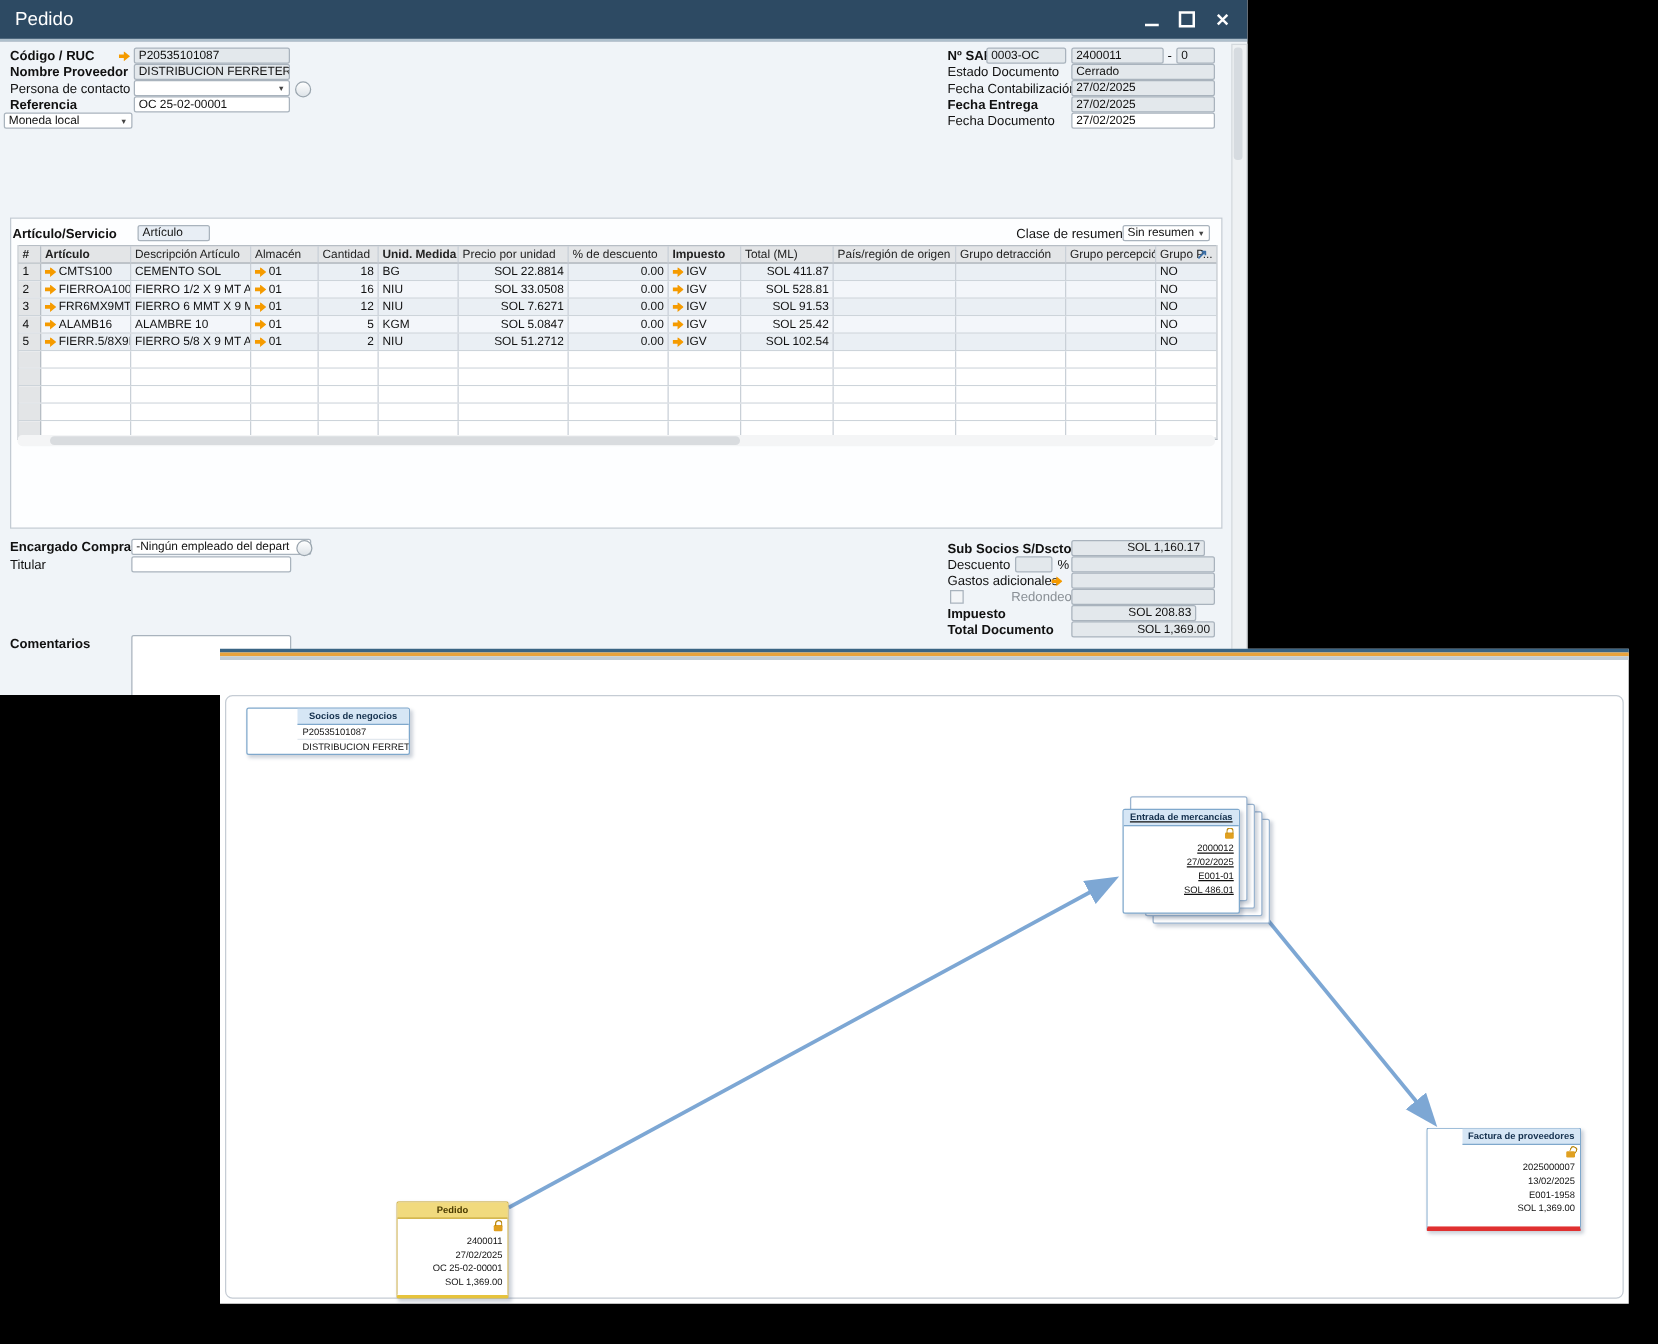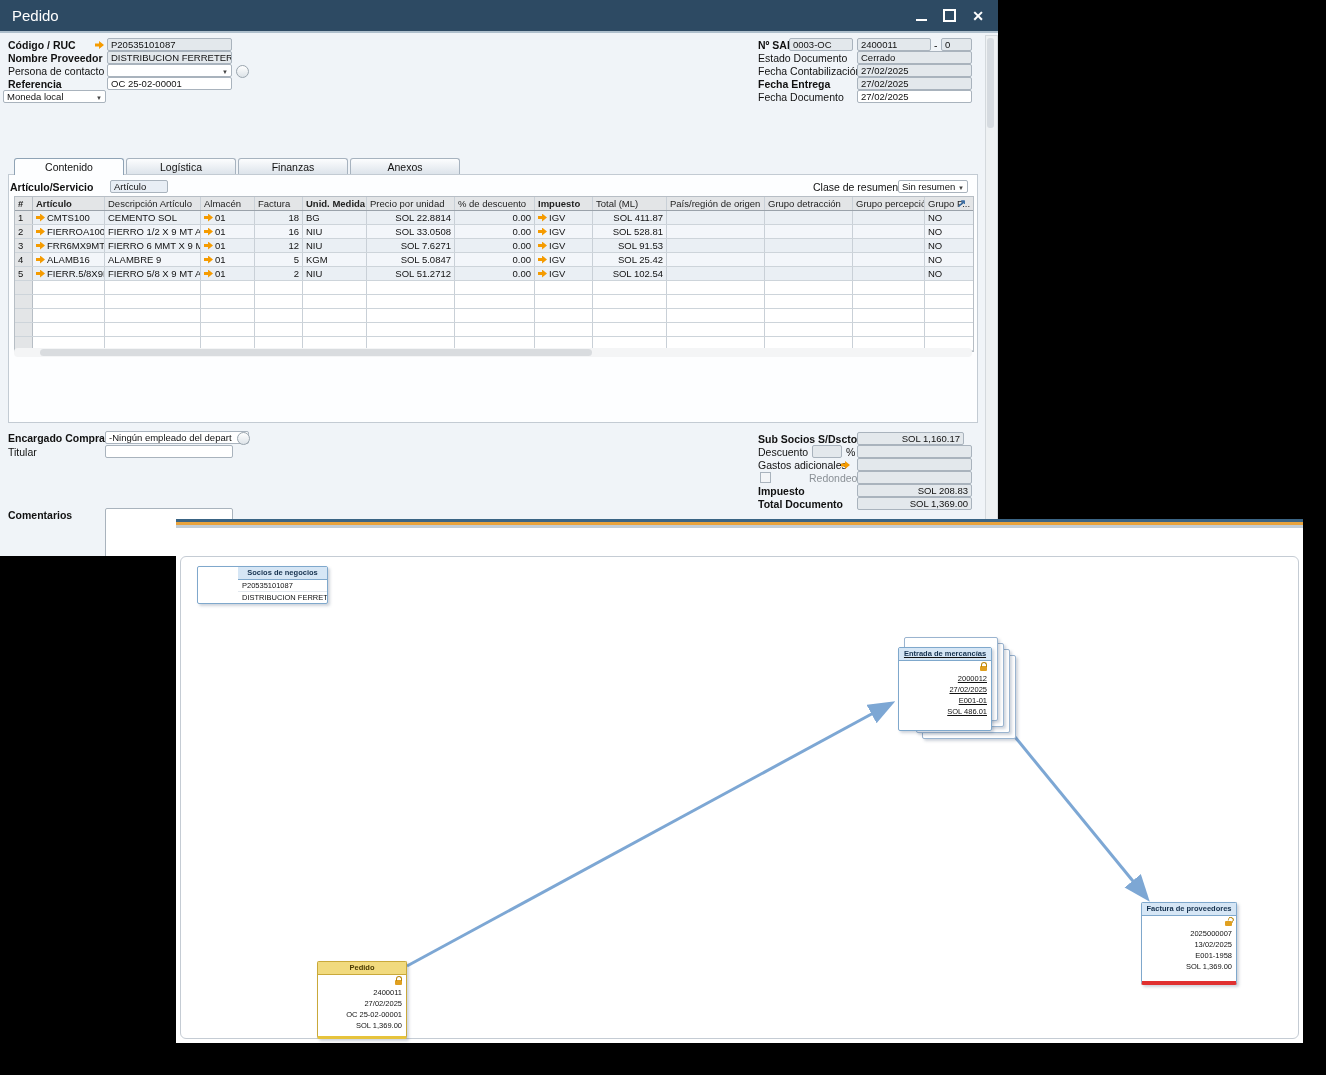--- a/index.html
+++ b/index.html
@@ -70,21 +70,21 @@
         font-size:7.5px;line-height:12px;color:#15314e;overflow:hidden;white-space:nowrap;}
   .card .ln{line-height:11px;padding:0 4px;text-align:right;white-space:nowrap;overflow:hidden;}
   .card .ln.left{text-align:left;}
   .lockrow{height:10px;display:flex;justify-content:flex-end;padding:2px 4px 0 0;}
   .lock{width:7px;height:5px;background:#e0a020;border-radius:1px;position:relative;margin-top:3px;}
   .lock::before{content:'';position:absolute;top:-4px;left:1px;width:4px;height:4px;
         border:1.3px solid #b8860b;border-bottom:none;border-radius:3px 3px 0 0;}
   .lock.open::before{left:3px;transform:rotate(25deg);}
   .card.yellow{border:1px solid #c9a93a;border-bottom:3px solid #e6c33c;}
   .card.yellow .hd{background:#f1da7e;border-bottom:1px solid #c9a93a;color:#4a3a00;}
-  .card.redbar{border-bottom:4px solid #e03030;}
+  .card.redbar{border-bottom:4px solid #e03030;padding-left:28px;}
   .sheet{position:absolute;background:#fff;border:1px solid #9ab4cf;border-radius:2px;
          box-shadow:2px 2px 3px rgba(60,80,110,.25);}
 </style>
 </head>
 <body>
 
 <div class="win pedido-win">
   <div class="titlebar">
     <span class="t-text">Pedido</span>
     <span class="winbtns">
@@ -127,41 +127,35 @@
   <span class="f-lbl b" style="left:758px;top:78px;">Fecha Entrega</span>
   <div class="f-box gray" style="left:857px;top:77px;width:115px;">27/02/2025</div>
 
   <span class="f-lbl" style="left:758px;top:91px;">Fecha Documento</span>
   <div class="f-box" style="left:857px;top:90px;width:115px;">27/02/2025</div>
 
   <div class="vscroll">
       <div class="thumb"></div>
     </div>
 
-  <div class="tabs">
-    <div class="tab active">Contenido</div>
-    <div class="tab">Logística</div>
-    <div class="tab">Finanzas</div>
-    <div class="tab">Anexos</div>
-  </div>
   <div class="tabpanel"></div>
 
   <span class="f-lbl b" style="left:10px;top:181px;z-index:4;">Artículo/Servicio</span>
   <div class="f-box" style="left:110px;top:180px;width:58px;background:#e8eef5;z-index:4;">Artículo</div>
   <span class="f-lbl" style="left:813px;top:181px;z-index:4;">Clase de resumen</span>
   <div class="f-box" style="left:898px;top:180px;width:70px;z-index:4;"><span class="caret">▼</span><span>Sin resumen</span></div>
   <span class="expand-ic">↗</span>
 
   <div class="grid">
     <div class="thead">
       <div class="c cn b">#</div>
       <div class="c ca b">Artículo</div>
       <div class="c cd">Descripción Artículo</div>
       <div class="c cal">Almacén</div>
-      <div class="c cc" style="justify-content:flex-start;">Factura</div>
+      <div class="c cc" style="justify-content:flex-start;">Cantidad</div>
       <div class="c cu b">Unid. Medida</div>
       <div class="c cp" style="justify-content:flex-start;">Precio por unidad</div>
       <div class="c cde" style="justify-content:flex-start;">% de descuento</div>
       <div class="c ci b">Impuesto</div>
       <div class="c ct" style="justify-content:flex-start;">Total (ML)</div>
       <div class="c cpa">País/región de origen</div>
       <div class="c cgd">Grupo detracción</div>
       <div class="c cgp">Grupo percepción</div>
       <div class="c cgpp">Grupo P...</div>
     </div>
@@ -243,21 +237,21 @@
       <div class="c cgp"></div>
       <div class="c cgpp">NO</div>
     </div>
 
     <div class="trow alt">
       <div class="c cn">4</div>
       <div class="c ca">
           <span class="sap-arrow"></span>
           <span>ALAMB16</span>
         </div>
-      <div class="c cd">ALAMBRE 9</div>
+      <div class="c cd">ALAMBRE 10</div>
       <div class="c cal">
           <span class="sap-arrow"></span>
           <span>01</span>
         </div>
       <div class="c cc">5</div>
       <div class="c cu">KGM</div>
       <div class="c cp">SOL 5.0847</div>
       <div class="c cde">0.00</div>
       <div class="c ci">
           <span class="sap-arrow"></span>
@@ -402,21 +396,21 @@
 
   <span class="f-lbl" style="left:758px;top:459px;">Gastos adicionales</span>
   <span class="sap-arrow abs" style="left:841px;top:461px;"></span>
   <div class="f-box gray" style="left:857px;top:458px;width:115px;"></div>
 
   <span class="chk" style="left:760px;top:472px;"></span>
   <span class="f-lbl" style="left:773px;top:472px;color:#8a9096;padding-left:36px;">Redondeo</span>
   <div class="f-box gray" style="left:857px;top:471px;width:115px;"></div>
 
   <span class="f-lbl b" style="left:758px;top:485px;">Impuesto</span>
-  <div class="f-box gray right" style="left:857px;top:484px;width:115px;">SOL 208.83</div>
+  <div class="f-box gray right" style="left:857px;top:484px;width:100px;">SOL 208.83</div>
 
   <span class="f-lbl b" style="left:758px;top:498px;">Total Documento</span>
   <div class="f-box gray right" style="left:857px;top:497px;width:115px;">SOL 1,369.00</div>
 </div>
 
 <div class="win map-win">
   <div class="map-top1"></div>
   <div class="map-top2"></div>
   <div class="map-top3"></div>
   <div class="map-canvas"></div>

